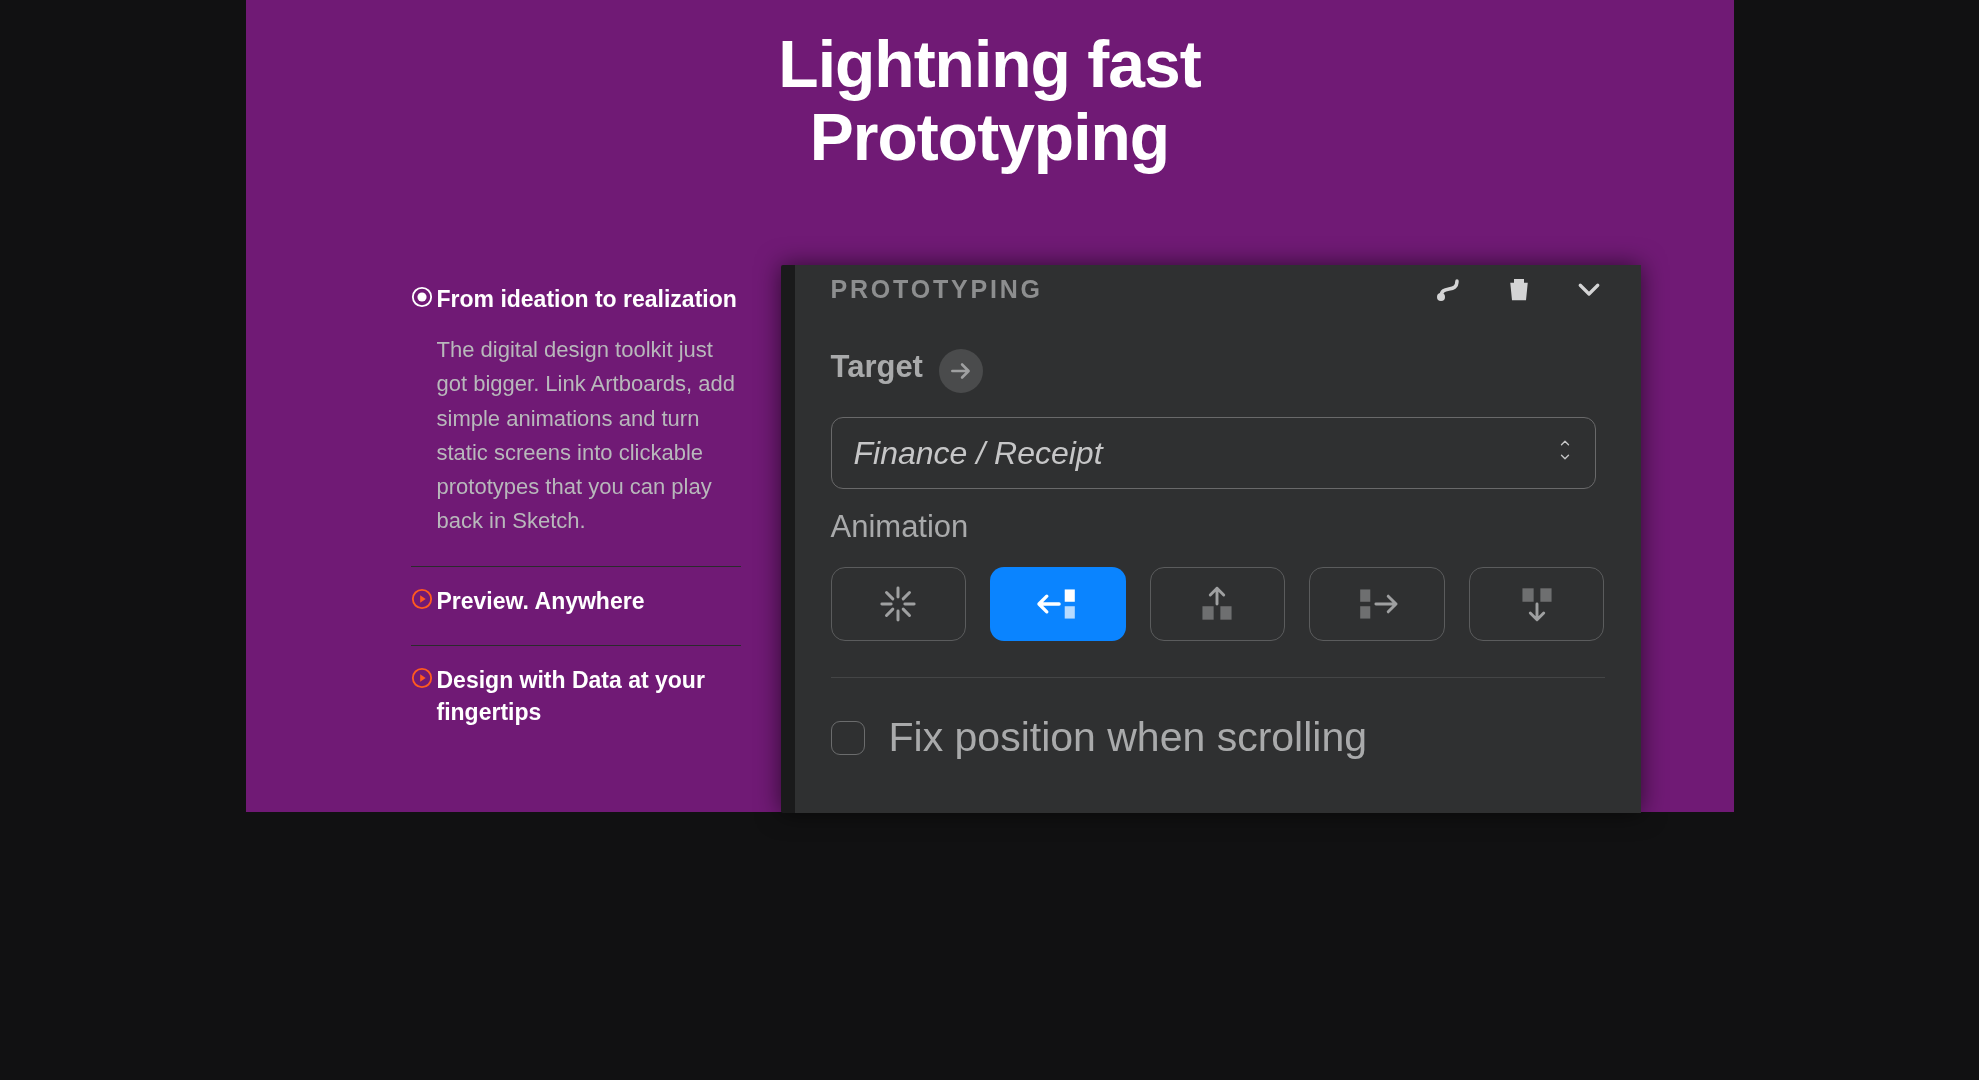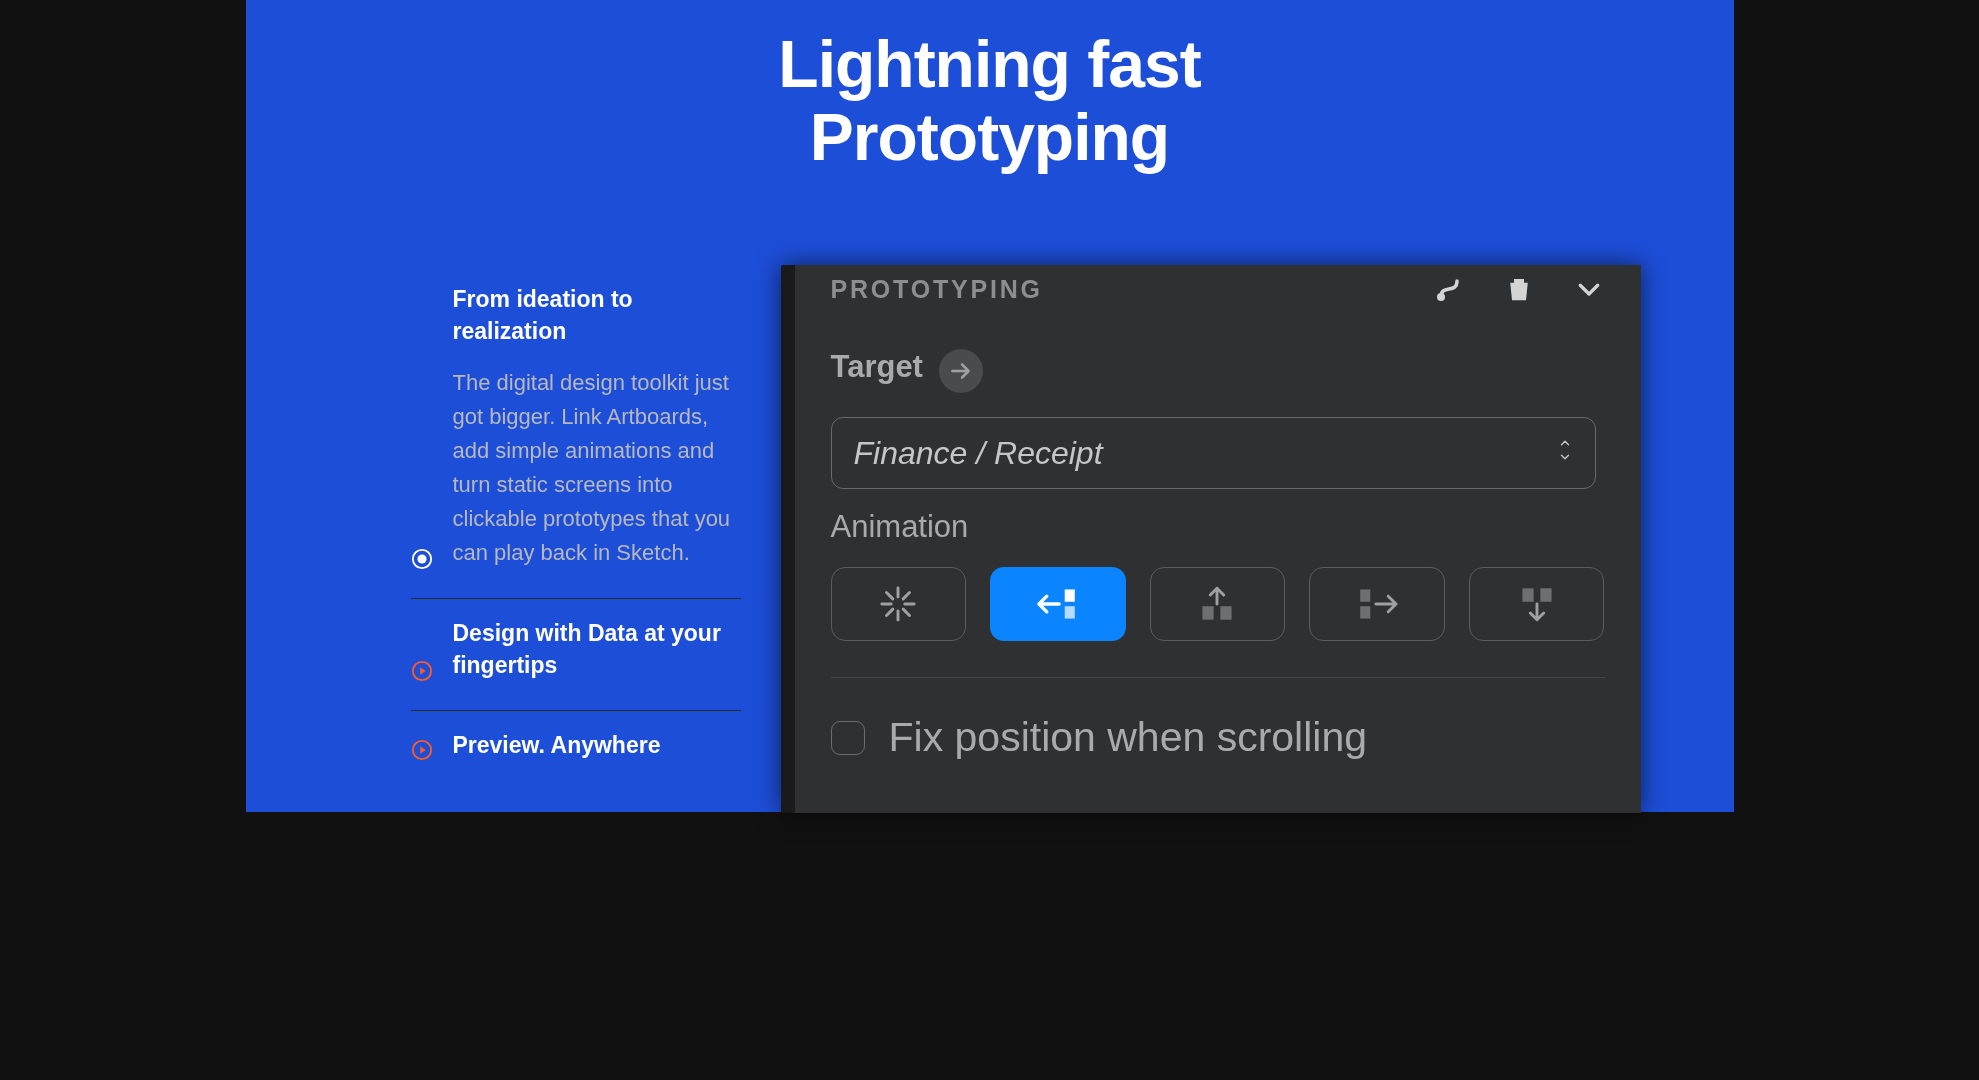--- a/index.html
+++ b/index.html
@@ -8,21 +8,21 @@
   font-family: -apple-system, BlinkMacSystemFont, "Segoe UI", Helvetica, Arial, sans-serif;
   width: 1979px;
   height: 1080px;
   overflow: hidden;
 }
 .wrapper {
   width: 1488px;
   height: 812px;
   margin: 0 auto;
   padding-top: 28px;
-  background: #1d4ed8;
+  background: #701a75;
   position: relative;
 }
 .heading {
   color: #ffffff;
   font-weight: 700;
   font-size: 66px;
   line-height: 1.1;
   text-align: center;
   letter-spacing: -1px;
 }
@@ -33,22 +33,21 @@
 }
 .sidebar {
   width: 350px;
   margin-left: 165px;
   padding-right: 20px;
 }
 .feature {
   border-bottom: 1px solid #2b2b2d;
   padding: 18px 0 28px 0;
   display: flex;
-  gap: 20px;
-  align-items: flex-end;
+  gap: 4px;
 }
 .feature:last-child { border-bottom: none; }
 .feature-icon {
   flex: 0 0 22px;
   height: 22px;
   margin-top: 3px;
 }
 .feature-body { flex: 1; }
 .feature-title {
   color: #ffffff;
@@ -198,33 +197,33 @@
       </div>
 
       <div class="feature">
         <div class="feature-icon">
           <svg viewBox="0 0 24 24" width="22" height="22">
               <circle cx="12" cy="12" r="10" fill="none" stroke="#ff5a1f" stroke-width="2"></circle>
               <path d="M10 8l6 4-6 4z" fill="#ff5a1f"></path>
             </svg>
         </div>
         <div class="feature-body">
-          <div class="feature-title">Design with Data at your fingertips</div>
+          <div class="feature-title">Preview. Anywhere</div>
         </div>
       </div>
 
       <div class="feature">
         <div class="feature-icon">
           <svg viewBox="0 0 24 24" width="22" height="22">
               <circle cx="12" cy="12" r="10" fill="none" stroke="#ff5a1f" stroke-width="2"></circle>
               <path d="M10 8l6 4-6 4z" fill="#ff5a1f"></path>
             </svg>
         </div>
         <div class="feature-body">
-          <div class="feature-title">Preview. Anywhere</div>
+          <div class="feature-title">Design with Data at your fingertips</div>
         </div>
       </div>
     </div>
 
     <div class="panel-holder">
       <div class="panel">
         <div class="panel-header">
           <span class="panel-title">PROTOTYPING</span>
           <div class="panel-actions">
             <span class="act">

